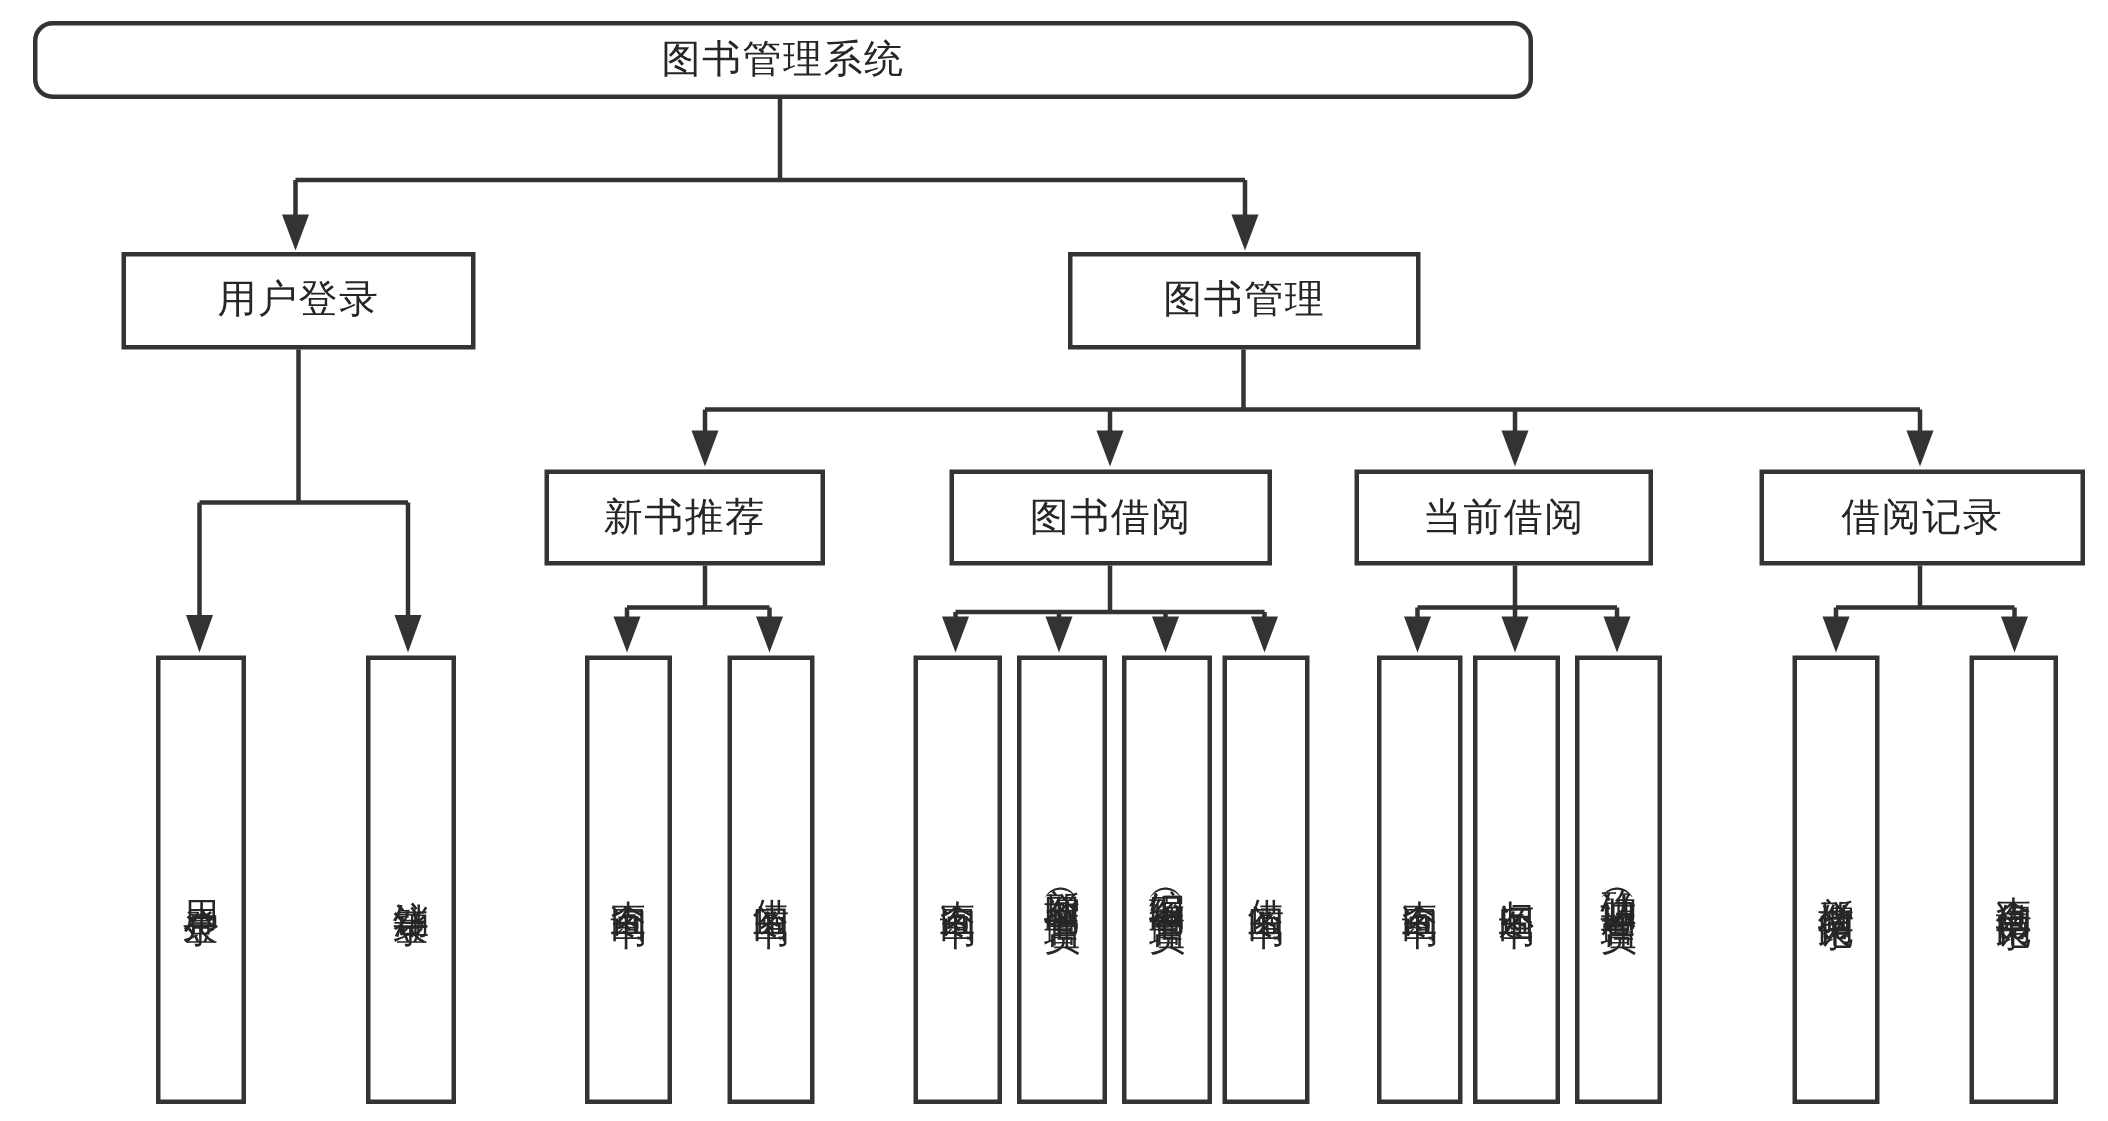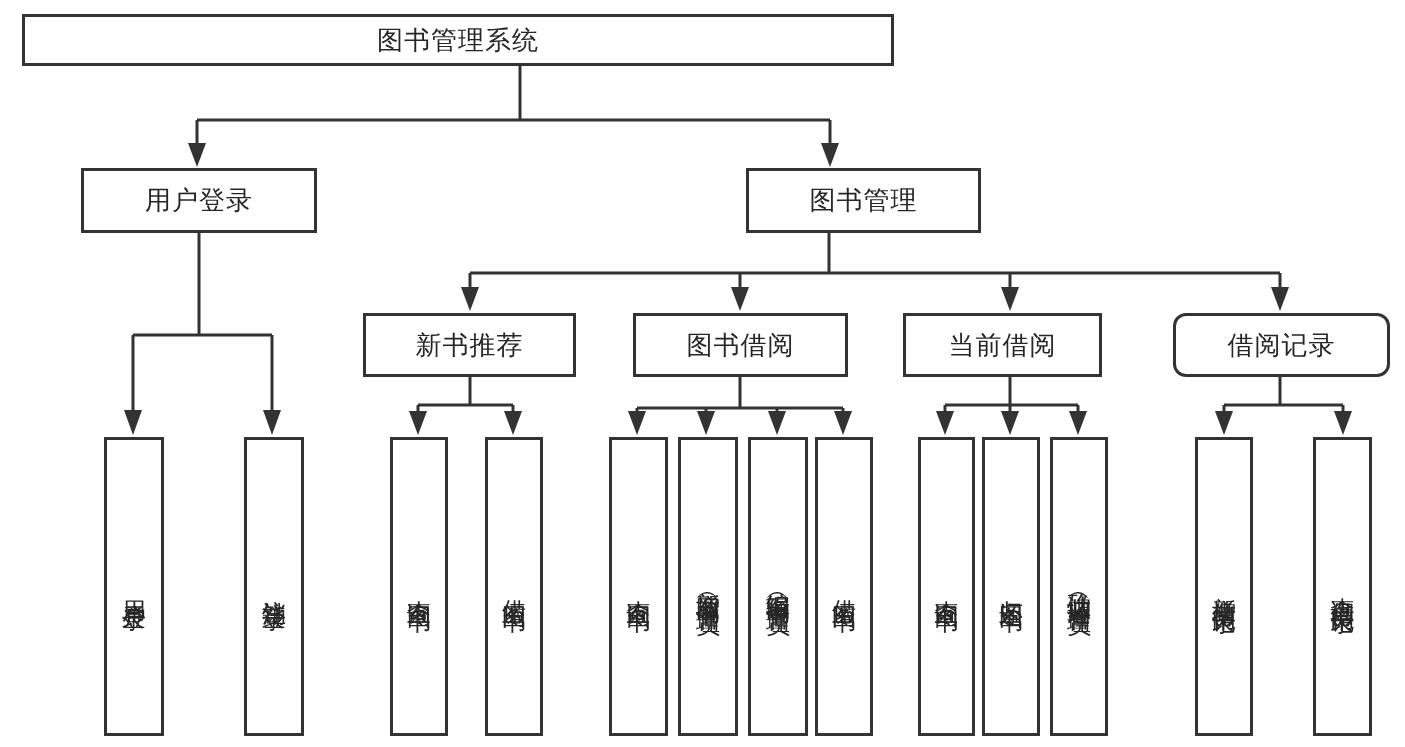--- a/index.html
+++ b/index.html
@@ -97,29 +97,29 @@
       <polygon points="1001,411 1019,411 1010,435" fill="#333333" stroke="none"></polygon>
       <polygon points="1069,411 1087,411 1078,435" fill="#333333" stroke="none"></polygon>
     </g>
     <g>
       <path d="M1280 376 V405 M1224 405 H1343 M1224 405 V414 M1343 405 V414"></path>
       <polygon points="1215,411 1233,411 1224,435" fill="#333333" stroke="none"></polygon>
       <polygon points="1334,411 1352,411 1343,435" fill="#333333" stroke="none"></polygon>
     </g>
   </svg>
 
-  <div class="node" style="left:22px; top:14px; width:872px; height:52px;">图书管理系统</div>
+  <div class="node" style="left:22px; top:14px; width:1000px; height:52px;border-radius:13px;">图书管理系统</div>
 
   <div class="node" style="left:81px; top:168px; width:236px; height:65px;">用户登录</div>
-  <div class="node" style="left:712px; top:168px; width:235px; height:65px;margin-left:34px;">图书管理</div>
+  <div class="node" style="left:712px; top:168px; width:235px; height:65px;">图书管理</div>
 
-  <div class="node" style="left:363px; top:313px; width:213px; height:64px;">新书推荐</div>
+  <div class="node" style="left:363px; top:313px; width:187px; height:64px;">新书推荐</div>
   <div class="node" style="left:633px; top:313px; width:215px; height:64px;">图书借阅</div>
   <div class="node" style="left:903px; top:313px; width:199px; height:64px;">当前借阅</div>
-  <div class="node" style="left:1173px; top:313px; width:217px; height:64px;border-radius:13px;">借阅记录</div>
+  <div class="node" style="left:1173px; top:313px; width:217px; height:64px;">借阅记录</div>
 
   <div class="node leaf" style="left:104px; top:437px; width:60px; height:299px;">用户登录</div>
   <div class="node leaf" style="left:244px; top:437px; width:60px; height:299px;">注销登录</div>
 
   <div class="node leaf" style="left:390px; top:437px; width:58px; height:299px;">查询图书</div>
   <div class="node leaf" style="left:485px; top:437px; width:58px; height:299px;">借阅图书</div>
 
   <div class="node leaf" style="left:609px; top:437px; width:59px; height:299px;">查询图书</div>
   <div class="node leaf" style="left:678px; top:437px; width:60px; height:299px;">新增图书（管理员）</div>
   <div class="node leaf" style="left:748px; top:437px; width:60px; height:299px;">编辑图书（管理员）</div>

